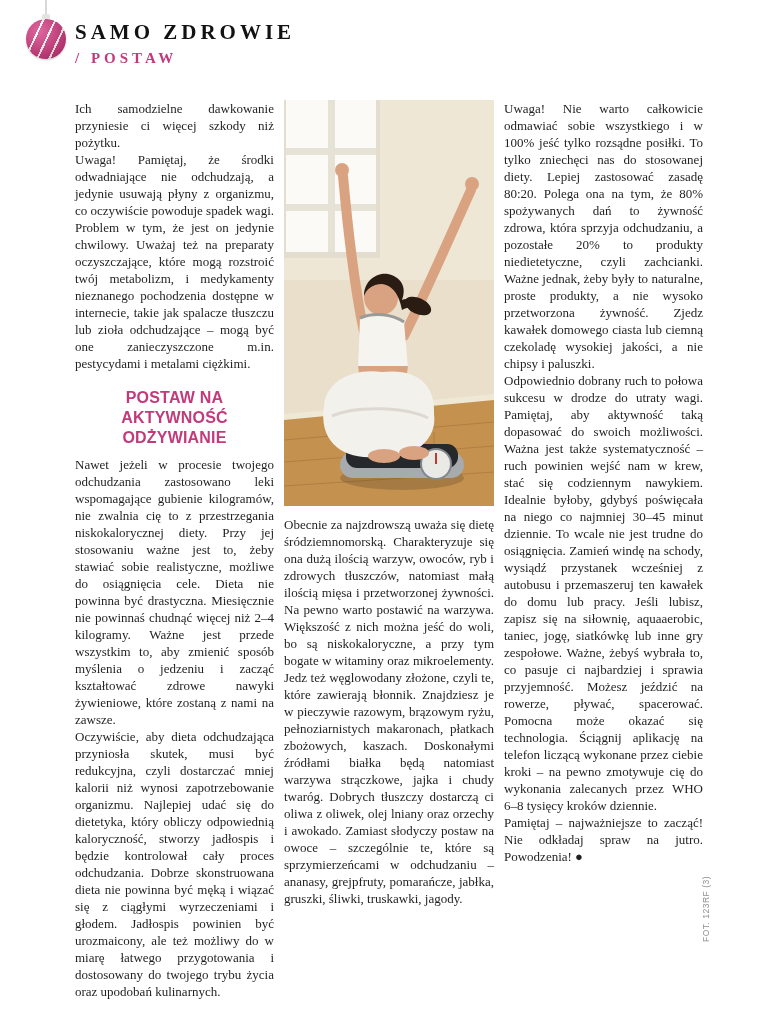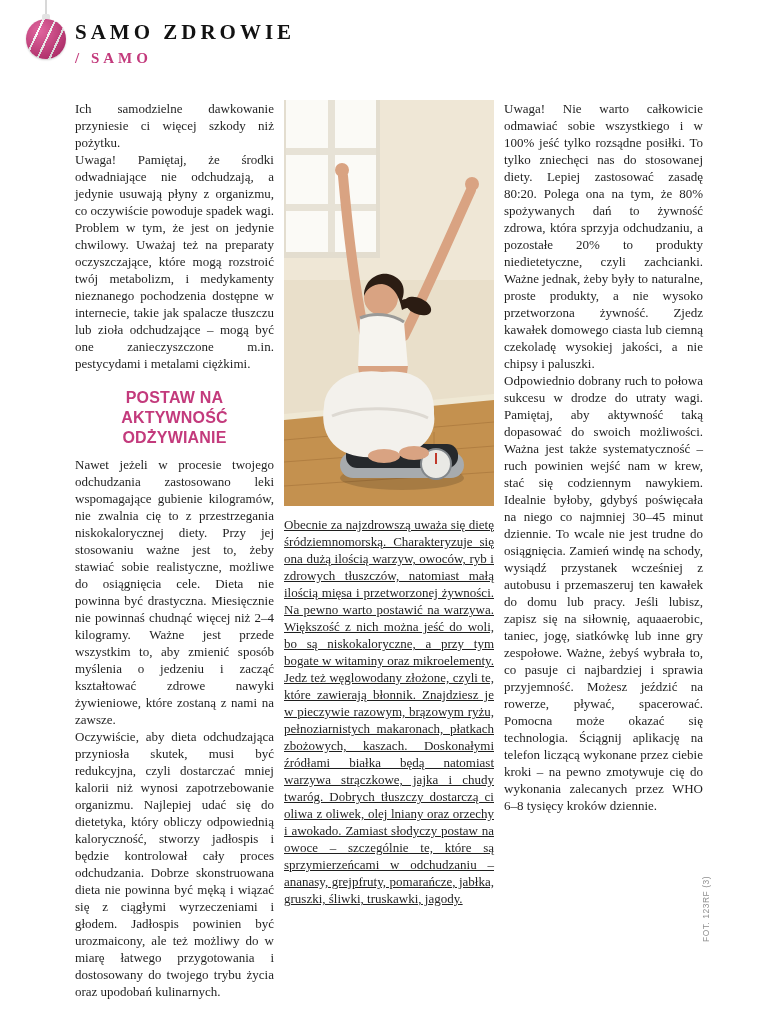--- a/index.html
+++ b/index.html
@@ -30,21 +30,21 @@
   .category {
     margin-top:5px; font-family:"Liberation Serif", serif; font-weight:bold;
     font-size:15px; letter-spacing:4px; color:var(--accent);
   }
 
   
   .columns { position:absolute; left:75px; top:100px; width:628px; display:flex; gap:10px; }
   .col { font-size:13px; line-height:17px; text-align:justify; text-align-last:left; hyphens:auto; }
   .col p { margin:0; }
   .col-left   { width:204px; }
-  .col-middle { width:210px;text-decoration:underline; }
+  .col-middle { width:210px; }
   .col-right  { width:204px; }
   .subhead {
     font-family:"Liberation Sans", sans-serif; font-weight:bold; font-size:16px;
     line-height:20px; color:var(--accent); text-align:center; text-align-last:center;
     margin:16px 0 8px 0; letter-spacing:.2px;
   }
 
   
   .photo { width:210px; height:406px; margin:0 0 10px 0; display:block; }
 
@@ -68,21 +68,21 @@
 <div class="page">
 
   <div class="hdr">
     <div class="bauble-wrap">
       <div class="bauble-string"></div>
       <div class="bauble-cap"></div>
       <div class="bauble"></div>
     </div>
     <div class="titles">
       <h1 class="kicker">SAMO ZDROWIE</h1>
-      <div class="category">/ SAMO</div>
+      <div class="category">/ POSTAW</div>
     </div>
   </div>
 
   <main class="columns">
 
     <section class="col col-left">
       <p>Ich samodzielne dawkowanie przyniesie ci więcej szkody niż pożytku.</p>
       <p>Uwaga! Pamiętaj, że środki odwadniające nie odchudzają, a jedynie usuwają płyny z organizmu, co oczywiście powoduje spadek wagi. Problem w tym, że jest on jedynie chwilowy. Uważaj też na preparaty oczyszczające, które mogą rozstroić twój metabolizm, i medykamenty nieznanego pochodzenia dostępne w internecie, takie jak spalacze tłuszczu lub zioła odchudzające – mogą być one zanieczyszczone m.in. pestycydami i metalami ciężkimi.</p>
       <h2 class="subhead">POSTAW NA AKTYWNOŚĆ ODŻYWIANIE</h2>
       <p>Nawet jeżeli w procesie twojego odchudzania zastosowano leki wspomagające gubienie kilogramów, nie zwalnia cię to z przestrzegania niskokalorycznej diety. Przy jej stosowaniu ważne jest to, żeby stawiać sobie realistyczne, możliwe do osiągnięcia cele. Dieta nie powinna być drastyczna. Miesięcznie nie powinnaś chudnąć więcej niż 2–4 kilogramy. Ważne jest przede wszystkim to, aby zmienić sposób myślenia o jedzeniu i zacząć kształtować zdrowe nawyki żywieniowe, które zostaną z nami na zawsze.</p>
@@ -136,20 +136,21 @@
 
         <ellipse cx="100" cy="356" rx="16" ry="7" fill="#d9a382"></ellipse>
         <ellipse cx="130" cy="353" rx="15" ry="7" fill="#d9a382"></ellipse>
       </svg>
       <p>Obecnie za najzdrowszą uważa się dietę śródziemnomorską. Charakteryzuje się ona dużą ilością warzyw, owoców, ryb i zdrowych tłuszczów, natomiast małą ilością mięsa i przetworzonej żywności. Na pewno warto postawić na warzywa. Większość z nich można jeść do woli, bo są niskokaloryczne, a przy tym bogate w witaminy oraz mikroelementy. Jedz też węglowodany złożone, czyli te, które zawierają błonnik. Znajdziesz je w pieczywie razowym, brązowym ryżu, pełnoziarnistych makaronach, płatkach zbożowych, kaszach. Doskonałymi źródłami białka będą natomiast warzywa strączkowe, jajka i chudy twaróg. Dobrych tłuszczy dostarczą ci oliwa z oliwek, olej lniany oraz orzechy i awokado. Zamiast słodyczy postaw na owoce – szczególnie te, które są sprzymierzeńcami w odchudzaniu – ananasy, grejpfruty, pomarańcze, jabłka, gruszki, śliwki, truskawki, jagody.</p>
     </section>
 
     <section class="col col-right">
       <p>Uwaga! Nie warto całkowicie odmawiać sobie wszystkiego i w 100% jeść tylko rozsądne posiłki. To tylko zniechęci nas do stosowanej diety. Lepiej zastosować zasadę 80:20. Polega ona na tym, że 80% spożywanych dań to żywność zdrowa, która sprzyja odchudzaniu, a pozostałe 20% to produkty niedietetyczne, czyli zachcianki. Ważne jednak, żeby były to naturalne, proste produkty, a nie wysoko przetworzona żywność. Zjedz kawałek domowego ciasta lub ciemną czekoladę wysokiej jakości, a nie chipsy i paluszki.</p>
       <p>Odpowiednio dobrany ruch to połowa sukcesu w drodze do utraty wagi. Pamiętaj, aby aktywność taką dopasować do swoich możliwości. Ważna jest także systematyczność – ruch powinien wejść nam w krew, stać się codziennym nawykiem. Idealnie byłoby, gdybyś poświęcała na niego co najmniej 30–45 minut dziennie. To wcale nie jest trudne do osiągnięcia. Zamień windę na schody, wysiądź przystanek wcześniej z autobusu i przemaszeruj ten kawałek do domu lub pracy. Jeśli lubisz, zapisz się na siłownię, aquaaerobic, taniec, jogę, siatkówkę lub inne gry zespołowe. Ważne, żebyś wybrała to, co pasuje ci najbardziej i sprawia przyjemność. Możesz jeździć na rowerze, pływać, spacerować. Pomocna może okazać się technologia. Ściągnij aplikację na telefon liczącą wykonane przez ciebie kroki – na pewno zmotywuje cię do wykonania zalecanych przez WHO 6–8 tysięcy kroków dziennie.</p>
+      <p>Pamiętaj – najważniejsze to zacząć! Nie odkładaj spraw na jutro. Powodzenia! ●</p>
     </section>
 
   </main>
 
   <div class="photo-credit">FOT. 123RF (3)</div>
 
   <footer class="footer">
     <span class="page-num">128</span>
     <span class="logo">hebe</span>
     <span class="url">facebook.com/hebepolska</span>

